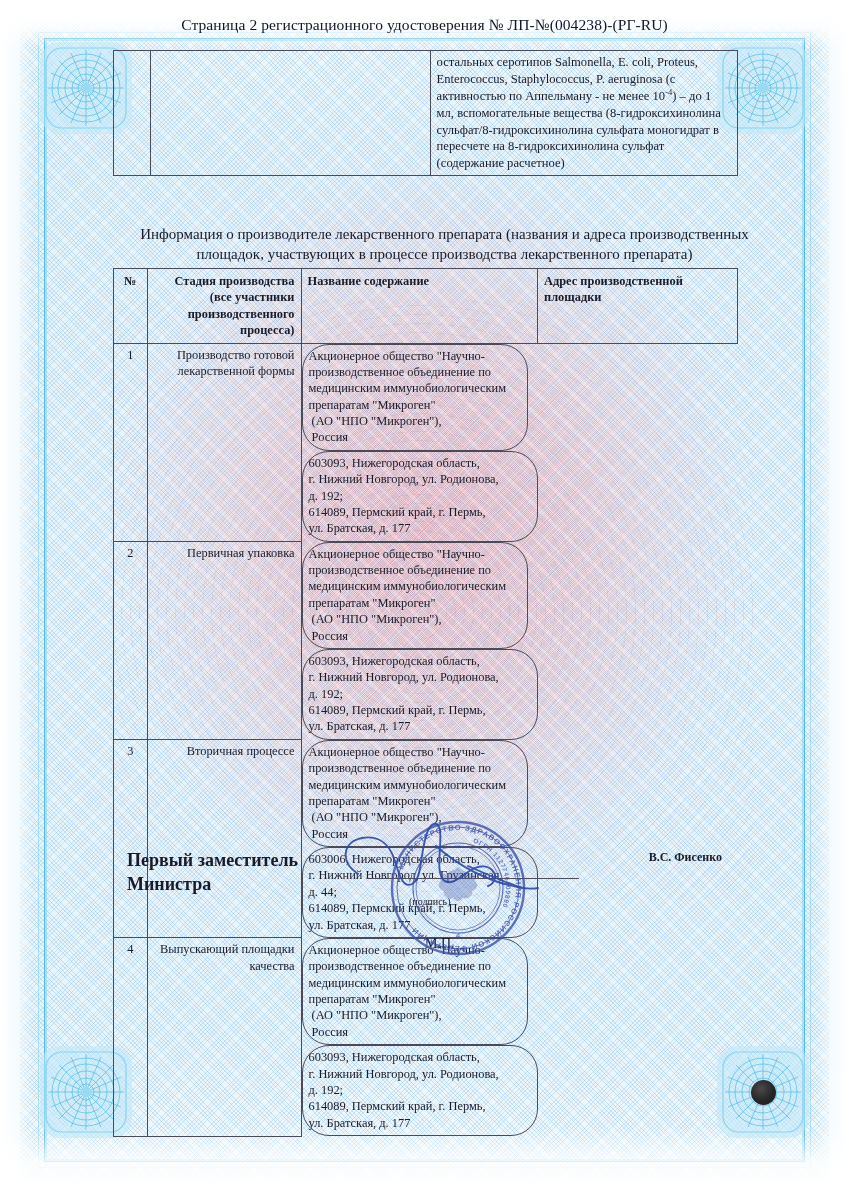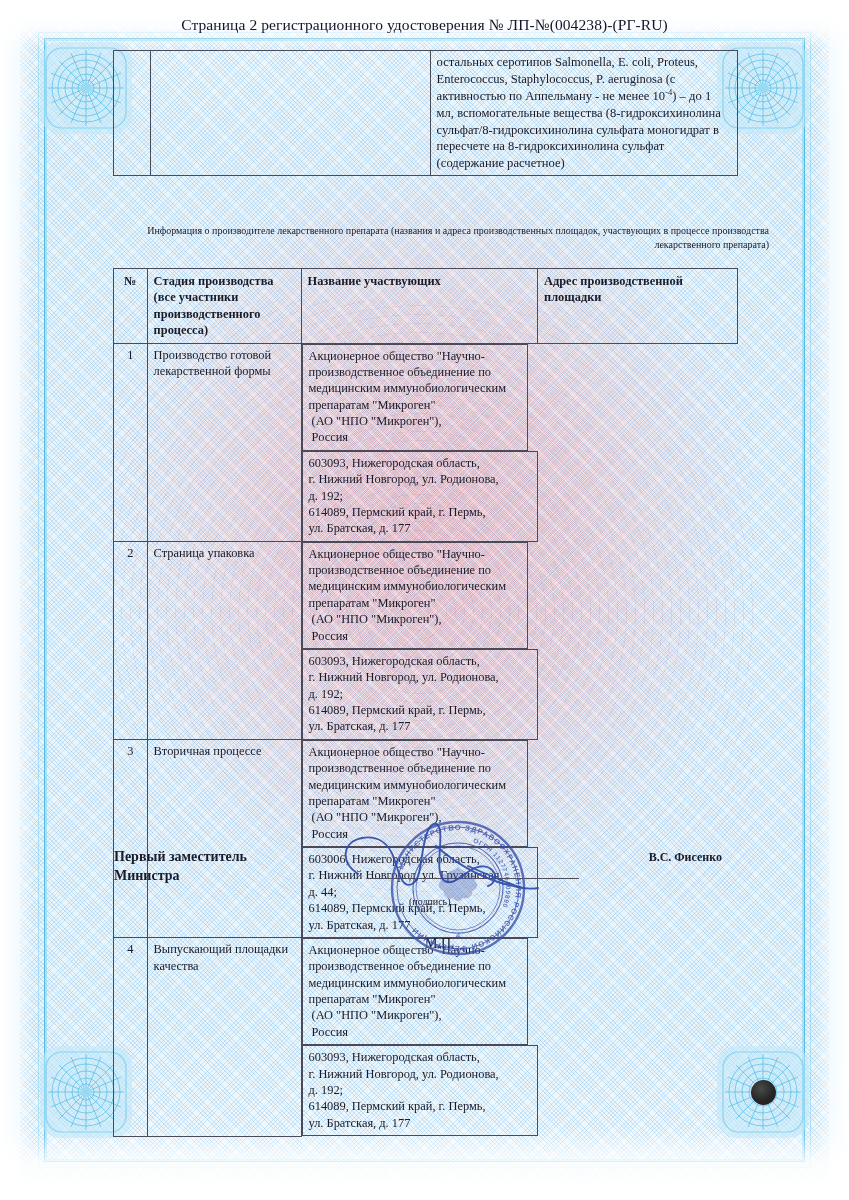--- a/index.html
+++ b/index.html
@@ -139,48 +139,48 @@
   .justify-cell { text-align: justify; text-justify: inter-word; }
   .justify-cell > span { display: inline; }
   .bold { font-weight: bold; }
   .center { text-align: center; }
   sup { font-size: 8.5px; vertical-align: super; }
 
   .info-note {
     position: absolute;
     left: 120px; right: 80px;
     top: 224px;
-    text-align: right;
-    font-size: 10px;
+    text-align: center;
+    font-size: 15px;
     line-height: 1.36;
     font-family: Liberation Serif, serif;
   }
 
   
   #mfg-table { left: 113px; top: 268px; width: 625px; font-size: 12.4px; }
   #mfg-table th { font-weight: bold; padding-top: 4px; }
   #mfg-table .c-no    { width: 24px; text-align: center; }
-  #mfg-table .c-stage { width: 155px; }
+  #mfg-table .c-stage { width: 155px; text-align: right; }
   #mfg-table .c-org   { width: 212px; }
   #mfg-table .c-addr  { width: 222px; }
   #mfg-table td.c-no  { text-align: center; }
-  .cellline { display: block; white-space: pre-wrap; }
+  .cellline { display: block; white-space: pre-wrap; border-radius: 27px; }
 
   
   .sign-block {
     position: absolute;
     left: 113px; right: 95px;
     top: 848px;
     height: 110px;
   }
   .sign-role {
     position: absolute;
-    left: 1px; top: 0;
+    left: 14px; top: 0;
     font-weight: bold;
-    font-size: 14px;
+    font-size: 18px;
     line-height: 1.35;
   }
   .sign-name {
     position: absolute;
     right: 32px; top: 2px;
     font-weight: bold;
     font-size: 12px;
   }
   .sign-hint {
     position: absolute;
@@ -341,40 +341,40 @@
       </tbody>
     </table>
 
     <div class="info-note">Информация о производителе лекарственного препарата (названия и адреса производственных площадок, участвующих в процессе производства лекарственного препарата)</div>
 
     <table class="grid" id="mfg-table">
       <thead>
         <tr>
           <th class="c-no">№</th>
           <th class="c-stage">Стадия производства (все участники производственного процесса)</th>
-          <th class="c-org">Название участвующих</th>
+          <th class="c-org">Название содержание</th>
           <th class="c-addr">Адрес производственной площадки</th>
         </tr>
       </thead>
       <tbody>
         <tr>
           <td class="c-no">1</td>
           <td class="c-stage">Производство готовой лекарственной формы</td>
           <td class="c-org cellline">Акционерное общество "Научно-производственное объединение по медицинским иммунобиологическим препаратам "Микроген"
  (АО "НПО "Микроген"),
  Россия</td>
           <td class="c-addr cellline">603093, Нижегородская область,
 г. Нижний Новгород, ул. Родионова,
 д. 192;
 614089, Пермский край, г. Пермь,
 ул. Братская, д. 177</td>
         </tr>
         <tr>
           <td class="c-no">2</td>
-          <td class="c-stage">Страница упаковка</td>
+          <td class="c-stage">Первичная упаковка</td>
           <td class="c-org cellline">Акционерное общество "Научно-производственное объединение по медицинским иммунобиологическим препаратам "Микроген"
  (АО "НПО "Микроген"),
  Россия</td>
           <td class="c-addr cellline">603093, Нижегородская область,
 г. Нижний Новгород, ул. Родионова,
 д. 192;
 614089, Пермский край, г. Пермь,
 ул. Братская, д. 177</td>
         </tr>
         <tr>

